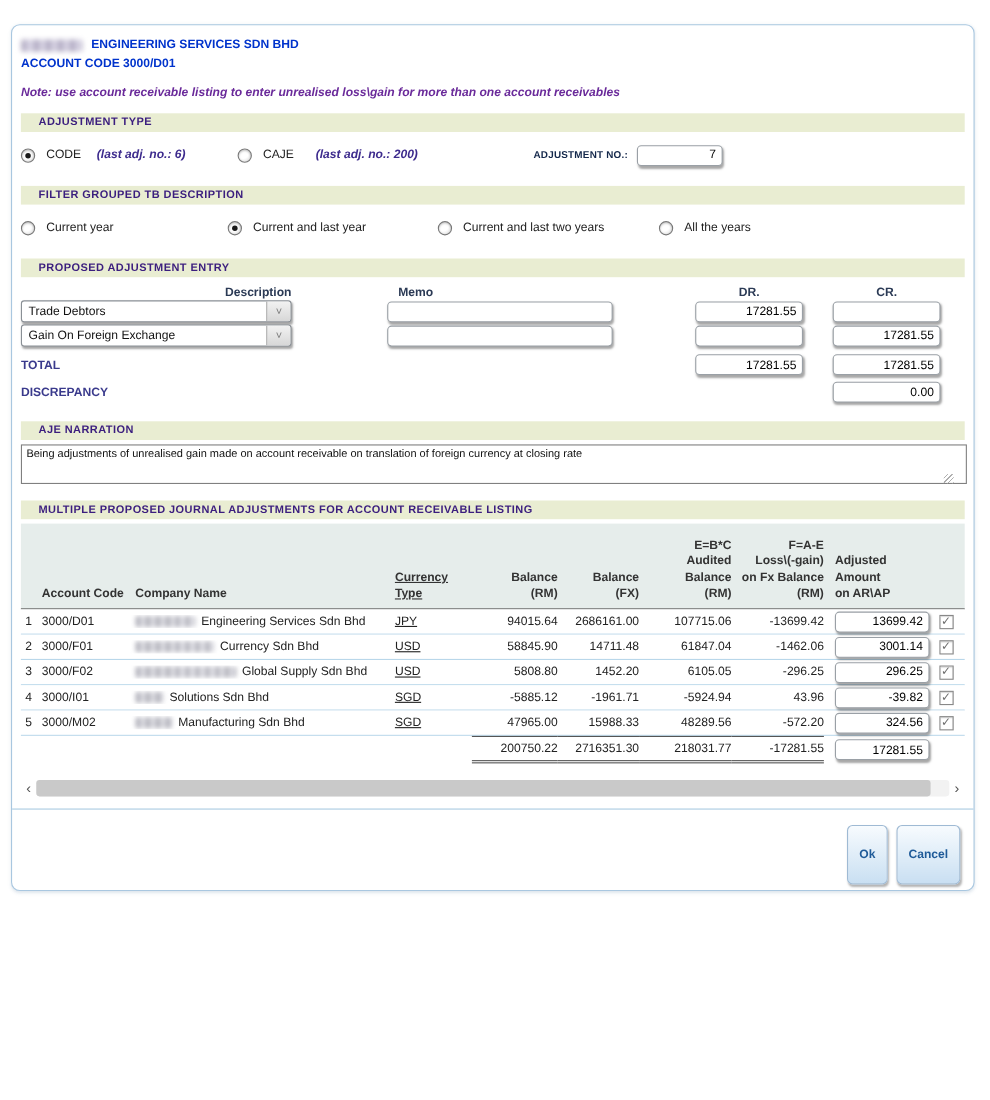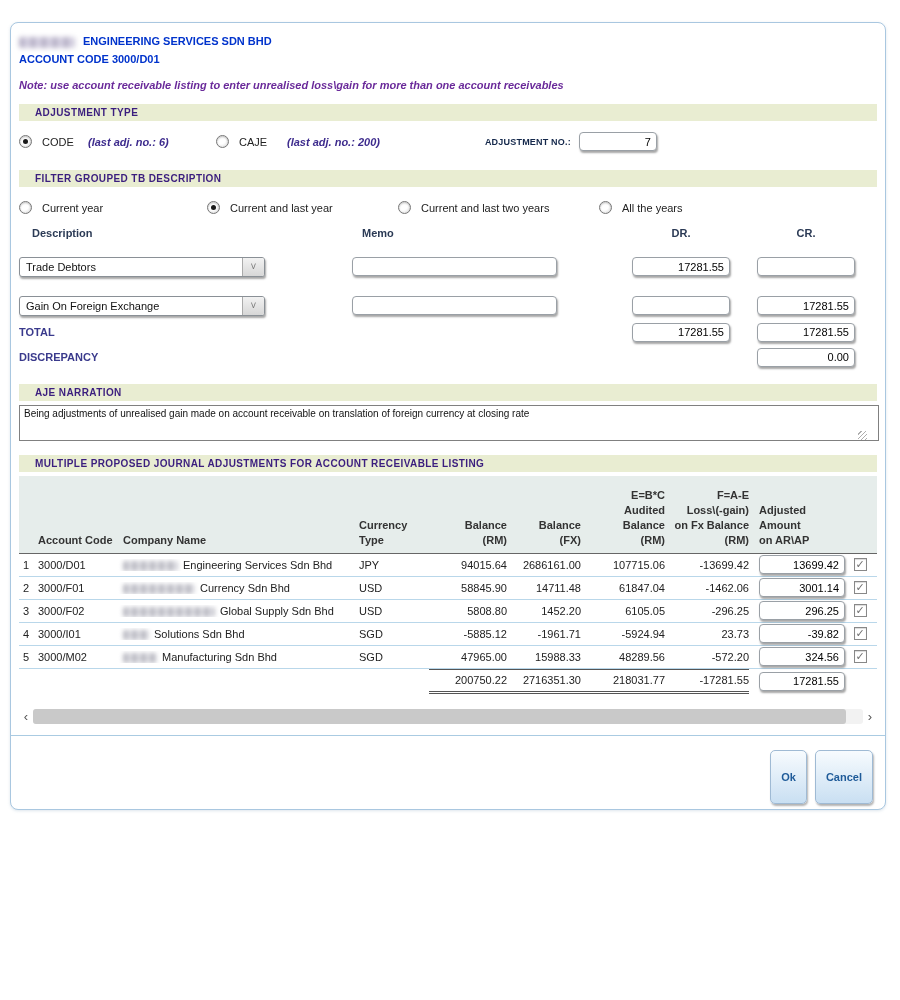--- a/index.html
+++ b/index.html
@@ -50,26 +50,26 @@
 
   .field { background:#fff; border:1px solid #9aa0a6; border-radius:4px; height:19px;
     box-shadow:1px 2px 2px rgba(0,0,0,.35); font-family:"Liberation Sans",sans-serif; }
   input.field { padding:0 5px; font-size:11px; }
   input.num { text-align:right; }
 
   .adj-no-label { font-size:9px; font-weight:bold; color:#14284b; margin-left:105px; letter-spacing:.2px; }
   .adj-no-input { width:78px; margin-left:8px; }
 
   .entry-head { display:flex; margin-top:8px; font-weight:bold; color:#2b3a55; font-size:11px; }
-  .eh-desc { width:246px; padding-left:13px; }
+  .eh-desc { width:246px; padding-left:13px;text-align:right; }
   .eh-memo { width:205px; margin-left:87px; padding-left:10px; }
   .eh-dr { width:98px; margin-left:75px; text-align:center; }
   .eh-cr { width:98px; margin-left:27px; text-align:center; }
 
-  .entry-row { display:flex; align-items:center; margin-top:17px; height:22px; }
+  .entry-row { display:flex; align-items:center; margin-top:0; height:22px; }
   .col-desc { width:246px; }
   .col-memo { width:205px; margin-left:87px; }
   .col-dr  { width:98px; margin-left:75px; }
   .col-cr  { width:98px; margin-left:27px; }
   .col-memo input, .col-dr input, .col-cr input { width:100%; }
 
   .fake-select { display:flex; align-items:center; height:20px; border:1px solid #8a9096; border-radius:3px;
     background:#fff; box-shadow:1px 2px 2px rgba(0,0,0,.35); cursor:pointer; overflow:hidden; }
   .fake-select .sel-text { flex:1; padding:0 6px; font-size:11px; color:#111; white-space:nowrap; }
   .fake-select .sel-btn { width:22px; align-self:stretch; border-left:1px solid #aaa;
@@ -88,21 +88,21 @@
 
   
   .tbl { margin-top:4px; font-size:11px; }
   .thead { display:flex; align-items:flex-end; background:#e6edeb; border-bottom:1px solid #666;
     padding:6px 0 5px 0; min-height:78px; color:#333; font-weight:bold; }
   .thead > div { white-space:pre-line; line-height:1.35; }
   .trow { display:flex; align-items:center; height:23px; border-bottom:1px solid #b9d7ea; background:#fff; }
   .c-num { width:14px; padding-left:4px; }
   .c-acct { width:84px; padding-left:5px; }
   .c-comp { width:236px; padding-left:6px; white-space:nowrap; overflow:hidden; }
-  .c-curr { width:76px; padding-left:6px; }
+  .c-curr { width:76px; padding-left:6px;text-decoration:underline; }
   .c-r1 { width:78px; text-align:right; }
   .c-r2 { width:74px; text-align:right; }
   .c-r3 { width:84px; text-align:right; }
   .c-r4 { width:84px; text-align:right; }
   .c-adj { width:96px; padding-left:10px; }
   .c-adj input { width:86px; }
   .c-chk { width:30px; display:flex; justify-content:center; }
   .checkbox { width:13px; height:13px; border:1px solid #888; background:#fff; display:inline-flex;
     align-items:center; justify-content:center; font-size:11px; color:#6f6f6f; cursor:pointer;
     box-shadow:inset 0 1px 1px rgba(0,0,0,.15); }
@@ -154,20 +154,21 @@
         <span class="radio" data-checked="false"></span>
         <span class="radio-label" style="width:165px;">Current year</span>
         <span class="radio" data-checked="true"></span>
         <span class="radio-label" style="width:168px;">Current and last year</span>
         <span class="radio" data-checked="false"></span>
         <span class="radio-label" style="width:178px;">Current and last two years</span>
         <span class="radio" data-checked="false"></span>
         <span class="radio-label">All the years</span>
       </div>
 
+      <div class="section-bar" style="margin-top:17px;">PROPOSED ADJUSTMENT ENTRY</div>
       <div class="entry-head">
         <div class="eh-desc">Description</div>
         <div class="eh-memo">Memo</div>
         <div class="eh-dr">DR.</div>
         <div class="eh-cr">CR.</div>
       </div>
 
       <div class="entry-row">
         <div class="col-desc">
           <div class="fake-select">
@@ -279,21 +280,21 @@
         </div>
 
         <div class="trow">
           <div class="c-num">4</div>
           <div class="c-acct">3000/I01</div>
           <div class="c-comp"><span class="blur-sm" style="width:26px;"></span><span>Solutions Sdn Bhd</span></div>
           <div class="c-curr">SGD</div>
           <div class="c-r1">-5885.12</div>
           <div class="c-r2">-1961.71</div>
           <div class="c-r3">-5924.94</div>
-          <div class="c-r4">23.73</div>
+          <div class="c-r4">43.96</div>
           <div class="c-adj"><input class="field num" value="-39.82" style=""></div>
           <div class="c-chk">
               <span class="checkbox" data-checked="true"></span>
             </div>
         </div>
 
         <div class="trow">
           <div class="c-num">5</div>
           <div class="c-acct">3000/M02</div>
           <div class="c-comp"><span class="blur-sm" style="width:34px;"></span><span>Manufacturing Sdn Bhd</span></div>

